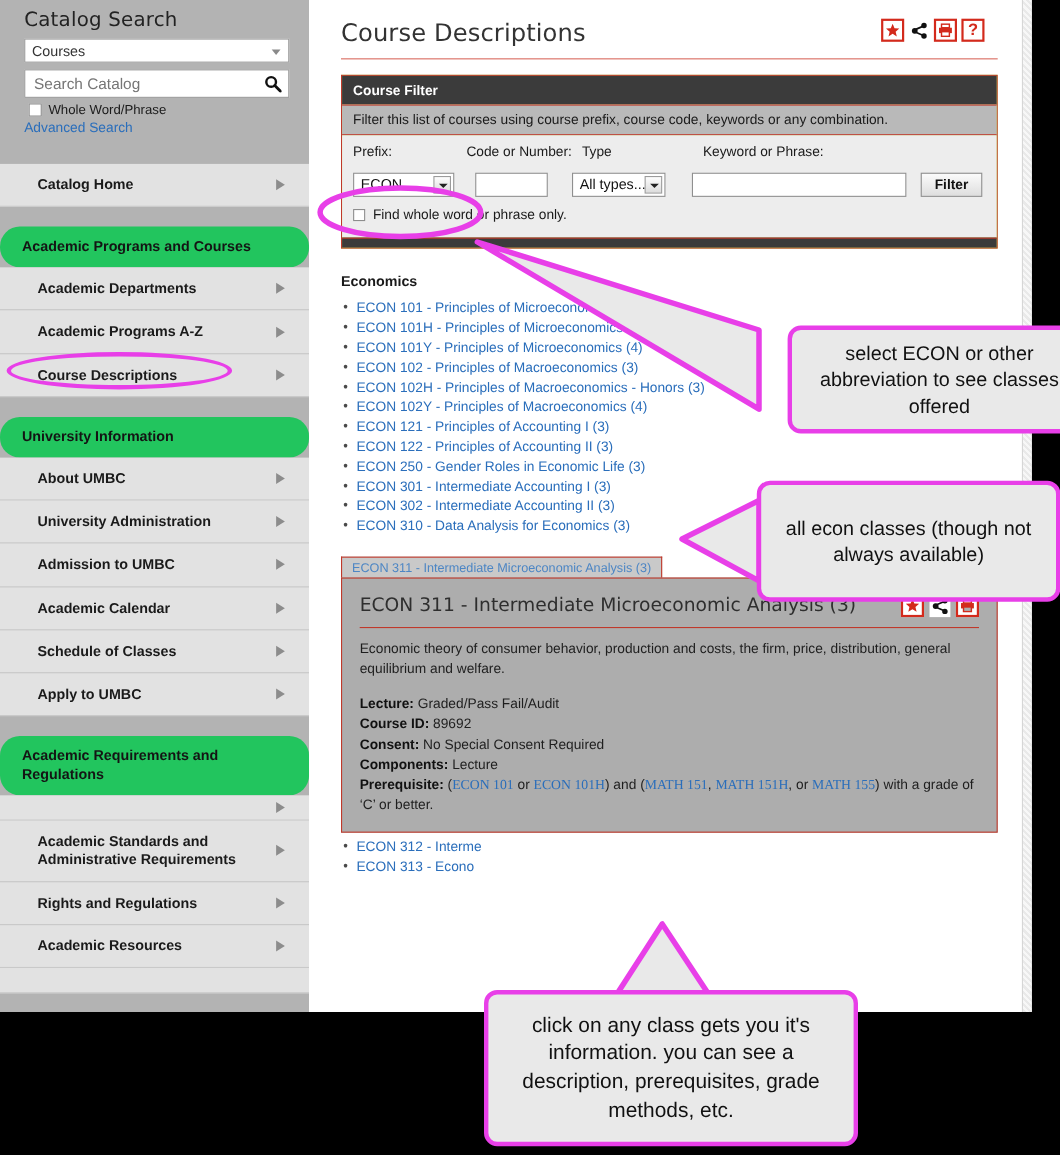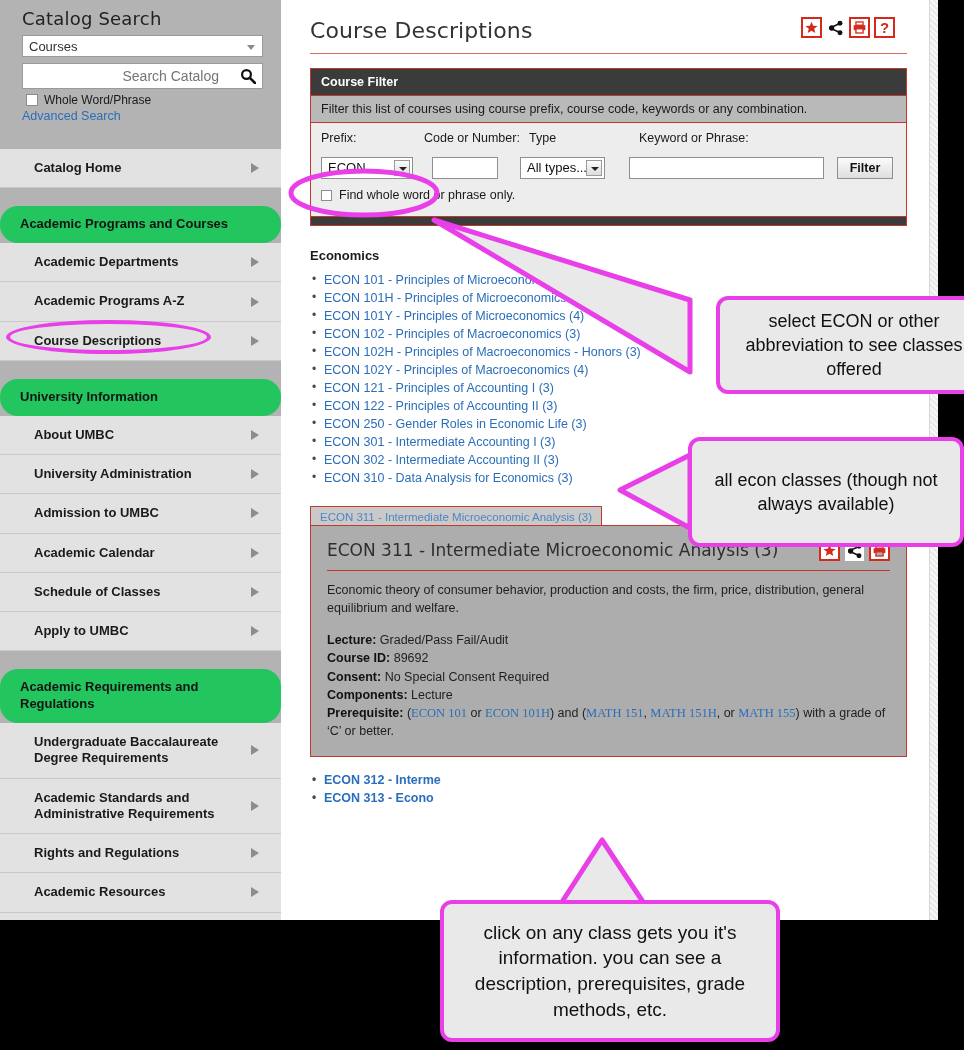--- a/index.html
+++ b/index.html
@@ -36,21 +36,20 @@
     border-top:5px solid #8a8a8a;
   }
   .cs-searchrow {
     margin:0 18px 4px 22px; height:26px; background:#fff;
     border:1px solid #9a9a9a; position:relative;
   }
   .cs-searchrow input {
     border:0; outline:0; width:198px; height:24px; padding-left:8px;
     font-size:14px; color:#111; font-family:"Liberation Sans",sans-serif;
     background:transparent;
-    text-align:right;
   }
   .mag {
     position:absolute; right:6px; top:4px; width:16px; height:16px;
   }
   .cs-check {
     margin:2px 0 2px 26px; font-size:12px; color:#1a1a1a;
     display:flex; align-items:center; gap:6px;
   }
   .cs-check .box {
     width:12px; height:12px; background:#fff; border:1px solid #8d8d8d; display:inline-block;
@@ -226,21 +225,21 @@
         <div class="nav-gap"></div>
         <div class="nav-section">University Information</div>
         <div class="nav-item"><span>About UMBC</span><span class="arr"></span></div>
         <div class="nav-item"><span>University Administration</span><span class="arr"></span></div>
         <div class="nav-item"><span>Admission to UMBC</span><span class="arr"></span></div>
         <div class="nav-item"><span>Academic Calendar</span><span class="arr"></span></div>
         <div class="nav-item"><span>Schedule of Classes</span><span class="arr"></span></div>
         <div class="nav-item"><span>Apply to UMBC</span><span class="arr"></span></div>
         <div class="nav-gap"></div>
         <div class="nav-section">Academic Requirements and Regulations</div>
-        <div class="nav-item"><span>Undergraduate Baccalaureate Degree Requirements</span><span class="arr"></span></div>
+        <div class="nav-item"><span class="arr"></span></div>
         <div class="nav-item"><span>Academic Standards and Administrative Requirements</span><span class="arr"></span></div>
         <div class="nav-item"><span>Rights and Regulations</span><span class="arr"></span></div>
         <div class="nav-item"><span>Academic Resources</span><span class="arr"></span></div>
         <div class="nav-item"></div>
       </div>
 
     <div class="pill" style="left:6px; top:320px; width:205px; height:34px;"></div>
   </div>
 
   <div id="main">
@@ -359,21 +358,21 @@
         <div class="detail-meta" id="detail-fields">
             <div><b>Lecture: </b><span>Graded/Pass Fail/Audit</span></div>
             <div><b>Course ID: </b><span>89692</span></div>
             <div><b>Consent: </b><span>No Special Consent Required</span></div>
             <div><b>Components: </b><span>Lecture</span></div>
             <div><b>Prerequisite: </b><span>(</span><a href="#">ECON 101</a><span> or </span><a href="#">ECON 101H</a><span>) and (</span><a href="#">MATH 151</a><span>, </span><a href="#">MATH 151H</a><span>, or </span><a href="#">MATH 155</a><span>) with a grade of ‘C’ or better.</span></div>
           </div>
       </div>
     </div>
 
-    <ul class="courses" id="courses-after" style="margin-top:14px;font-weight:bold;">
+    <ul class="courses" id="courses-after" style="margin-top:4px;">
         <li><a href="#">ECON 312 - Interme</a></li>
         <li><a href="#">ECON 313 - Econo</a></li>
       </ul>
   </div>
 
   <div id="scroll-track"></div>
 </div>
 
 <svg class="ann">
 

